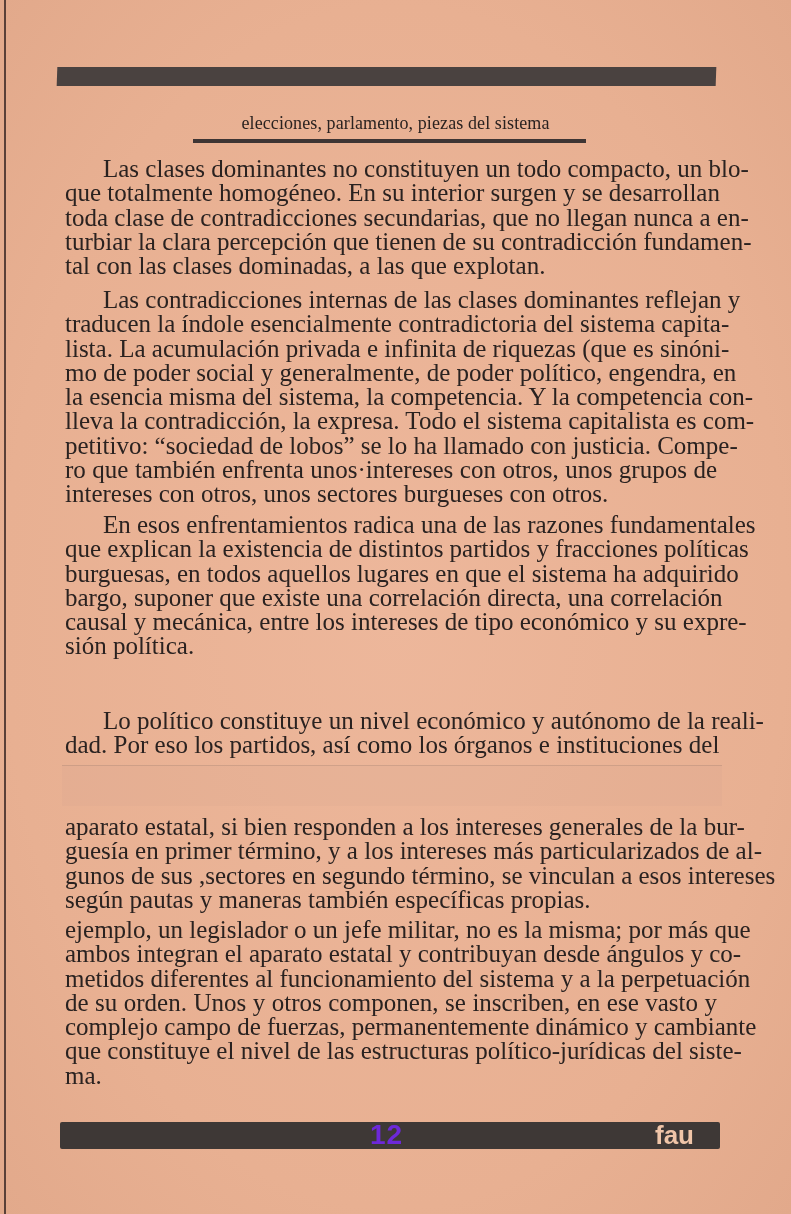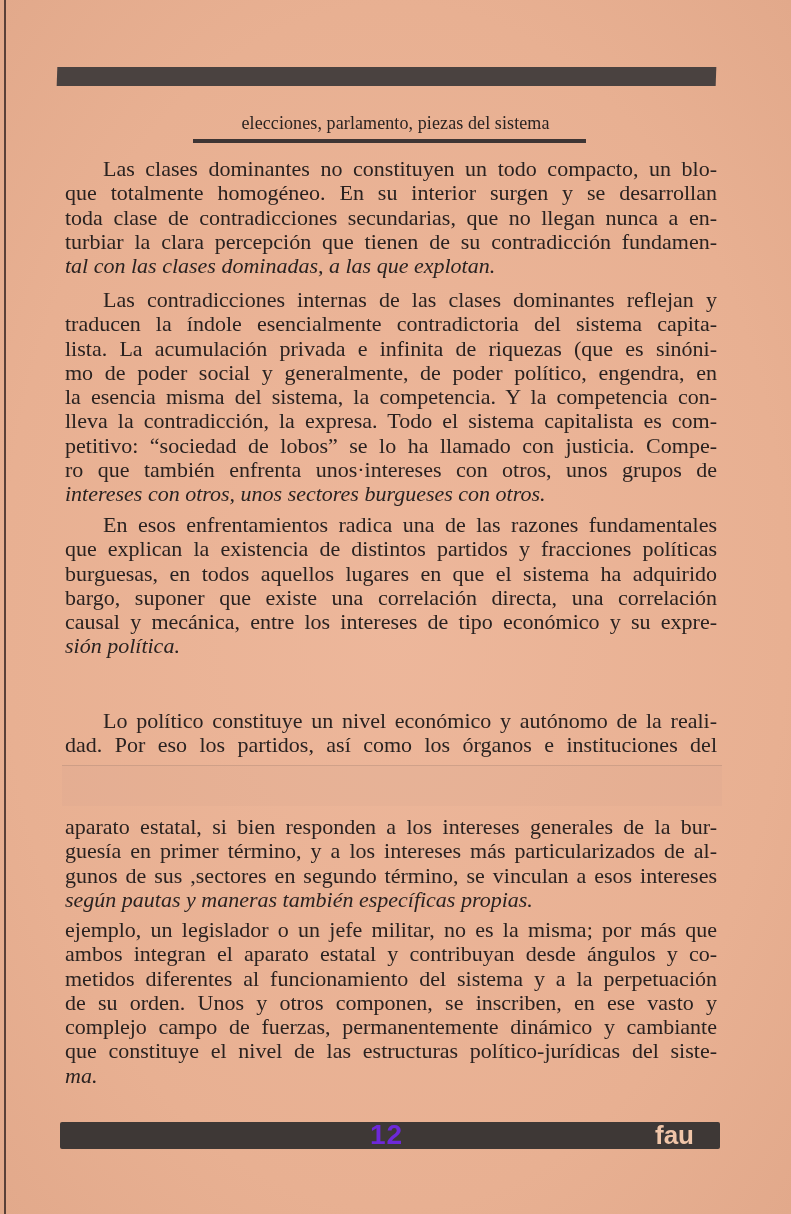--- a/index.html
+++ b/index.html
@@ -48,34 +48,33 @@
       left: 193px;
       top: 139px;
       width: 393px;
       height: 4px;
       background: #3e3534;
     }
     .text-block {
       position: absolute;
       left: 65px;
       width: 652px;
-      font-size: 22px;
+      font-size: 25px;
       line-height: 24.3px;
       text-align: justify;
       color: #2a2220;
     }
     .line {
       display: block;
       text-align: justify;
       text-align-last: justify;
       white-space: nowrap;
     }
     .line.last {
       text-align-last: left;
-      font-style: italic;
     }
     .line.first {
       padding-left: 38px;
     }
     .faint-band {
       position: absolute;
       left: 62px;
       top: 765px;
       width: 660px;
       height: 40px;

